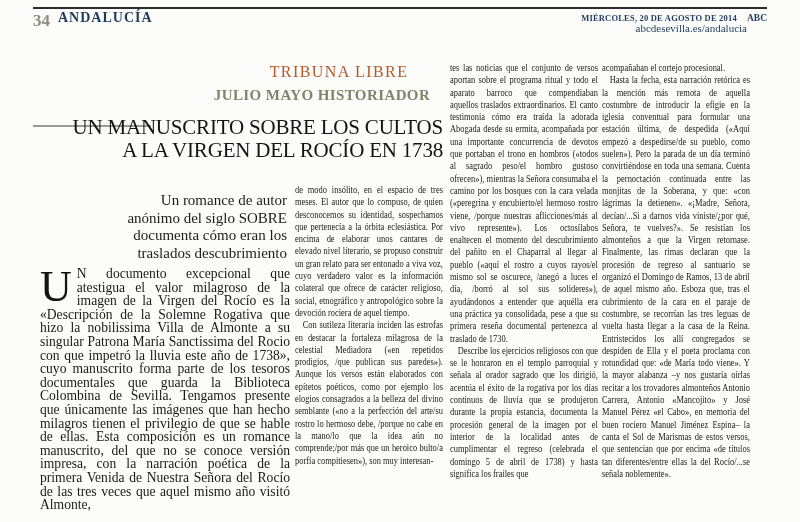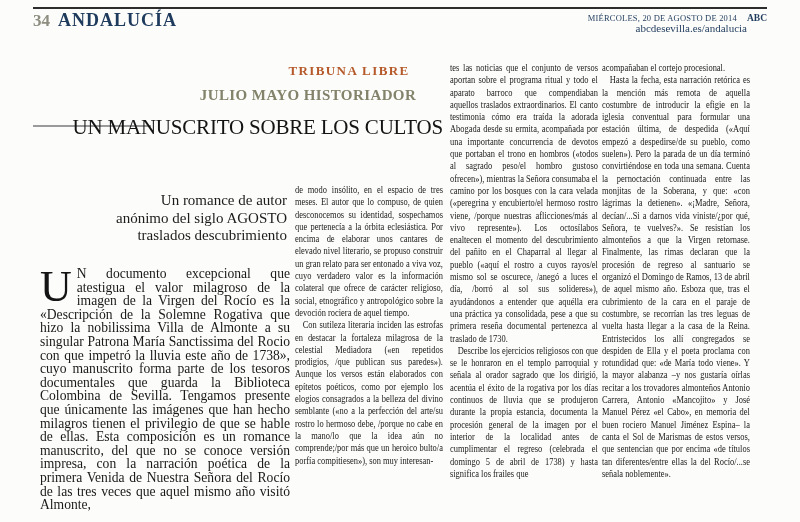--- a/index.html
+++ b/index.html
@@ -5,30 +5,30 @@
   html,body{margin:0;padding:0;}
   body{background:#e8e8e6;}
   #page{
     position:relative;width:800px;height:522px;background:#fcfcfa;
     font-family:"Liberation Serif","DejaVu Serif",serif;color:#191919;
     overflow:hidden;margin:0 auto;
   }
   
   .top-rule{position:absolute;left:33px;top:7px;width:734px;height:2px;background:#2d2d2d;}
   .page-num{position:absolute;left:33px;top:11px;font-size:17px;font-weight:bold;color:#8d8d80;}
-  .section-name{position:absolute;left:58px;top:10px;font-size:18px;font-weight:bold;
+  .section-name{position:absolute;left:58px;top:10px;font-size:14px;font-weight:bold;
     color:#1e3a5c;letter-spacing:1px;}
   .masthead-right{position:absolute;right:33px;top:11px;text-align:right;color:#1e3a5c;line-height:10px;}
-  .masthead-date{font-size:8.5px;font-weight:normal;letter-spacing:.2px;}
+  .masthead-date{font-size:8.5px;font-weight:bold;letter-spacing:.2px;}
   .masthead-brand{font-size:9.5px;font-weight:bold;margin-left:10px;}
   .masthead-site{font-size:11px;padding-right:20px;}
   
-  .kicker{position:absolute;left:349px;top:63px;transform:translateX(-50%);
-    font-size:13px;font-weight:bold;letter-spacing:1.4px;color:#b5592a;white-space:nowrap;}
-  .byline{position:absolute;left:308px;top:87px;transform:translateX(-50%);
+  .kicker{position:absolute;left:339px;top:63px;transform:translateX(-50%);
+    font-size:16px;font-weight:normal;letter-spacing:1.4px;color:#b5592a;white-space:nowrap;}
+  .byline{position:absolute;left:322px;top:87px;transform:translateX(-50%);
     font-size:15px;font-weight:bold;letter-spacing:.4px;color:#83836b;white-space:nowrap;text-align:right;}
   .headline{position:absolute;left:33px;top:116px;width:410px;text-align:right;
     font-size:21px;font-weight:normal;line-height:23px;letter-spacing:-.2px;color:#141414;}
   .headline-rule{position:absolute;left:33px;top:125px;width:118px;height:2px;background:#9a9a9a;}
   .deck{position:absolute;left:40px;top:192px;width:247px;text-align:right;
     font-size:15px;line-height:17.5px;color:#1c1c1c;}
   
   .colA{position:absolute;left:40px;top:267px;width:250px;height:255px;
     font-size:13.6px;line-height:13.6px;text-align:justify;overflow:hidden;}
   .ncol{position:absolute;width:172px;font-size:9.8px;line-height:12.3px;text-align:justify;
@@ -53,24 +53,26 @@
       <span class="masthead-date">MIÉRCOLES, 20 DE AGOSTO DE 2014</span><span class="masthead-brand">ABC</span>
     </div>
     <div class="masthead-site">abcdesevilla.es/andalucia</div>
   </div>
 
   <div class="kicker">TRIBUNA LIBRE</div>
   <div class="byline">JULIO MAYO HISTORIADOR</div>
   <div class="headline-rule"></div>
   <div class="headline">
     <div>UN MANUSCRITO SOBRE LOS CULTOS</div>
+    <div>A LA VIRGEN DEL ROCÍO EN 1738</div>
   </div>
   <div class="deck">
     <div>Un romance de autor</div>
-    <div>anónimo del siglo AGOSTO</div>
+    <div>anónimo del siglo SOBRE</div>
+    <div>documenta cómo eran los</div>
     <div>traslados descubrimiento</div>
   </div>
 
   <div class="colA">
     <p><span class="dropcap">U</span><span>N documento excepcional que atestigua el valor milagroso de la imagen de la Virgen del Rocío es la «Descripción de la Solemne Rogativa que hizo la nobilissima Villa de Almonte a su singular Patrona María Sanctissima del Rocio con que impetró la lluvia este año de 1738», cuyo manuscrito forma parte de los tesoros documentales que guarda la Biblioteca Colombina de Sevilla. Tengamos presente que únicamente las imágenes que han hecho milagros tienen el privilegio de que se hable de ellas. Esta composición es un romance manuscrito, del que no se conoce versión impresa, con la narración poética de la primera Venida de Nuestra Señora del Rocío de las tres veces que aquel mismo año visitó Almonte,</span></p>
   </div>
 
   <div class="ncol colB">
     <p>de modo insólito, en el espacio de tres meses. El autor que lo compuso, de quien desconocemos su identidad, sospechamos que pertenecía a la órbita eclesiástica. Por encima de elaborar unos cantares de elevado nivel literario, se propuso construir un gran relato para ser entonado a viva voz, cuyo verdadero valor es la información colateral que ofrece de carácter religioso, social, etnográfico y antropológico sobre la devoción rociera de aquel tiempo.</p>
     <p class="ind">Con sutileza literaria inciden las estrofas en destacar la fortaleza milagrosa de la celestial Mediadora («en repetidos prodigios, /que publican sus paredes»). Aunque los versos están elaborados con epítetos poéticos, como por ejemplo los elogios consagrados a la belleza del divino semblante («no a la perfección del arte/su rostro lo hermoso debe, /porque no cabe en la mano/lo que la idea aún no comprende;/por más que un heroico bulto/a porfía compitiesen»), son muy interesan-</p>

